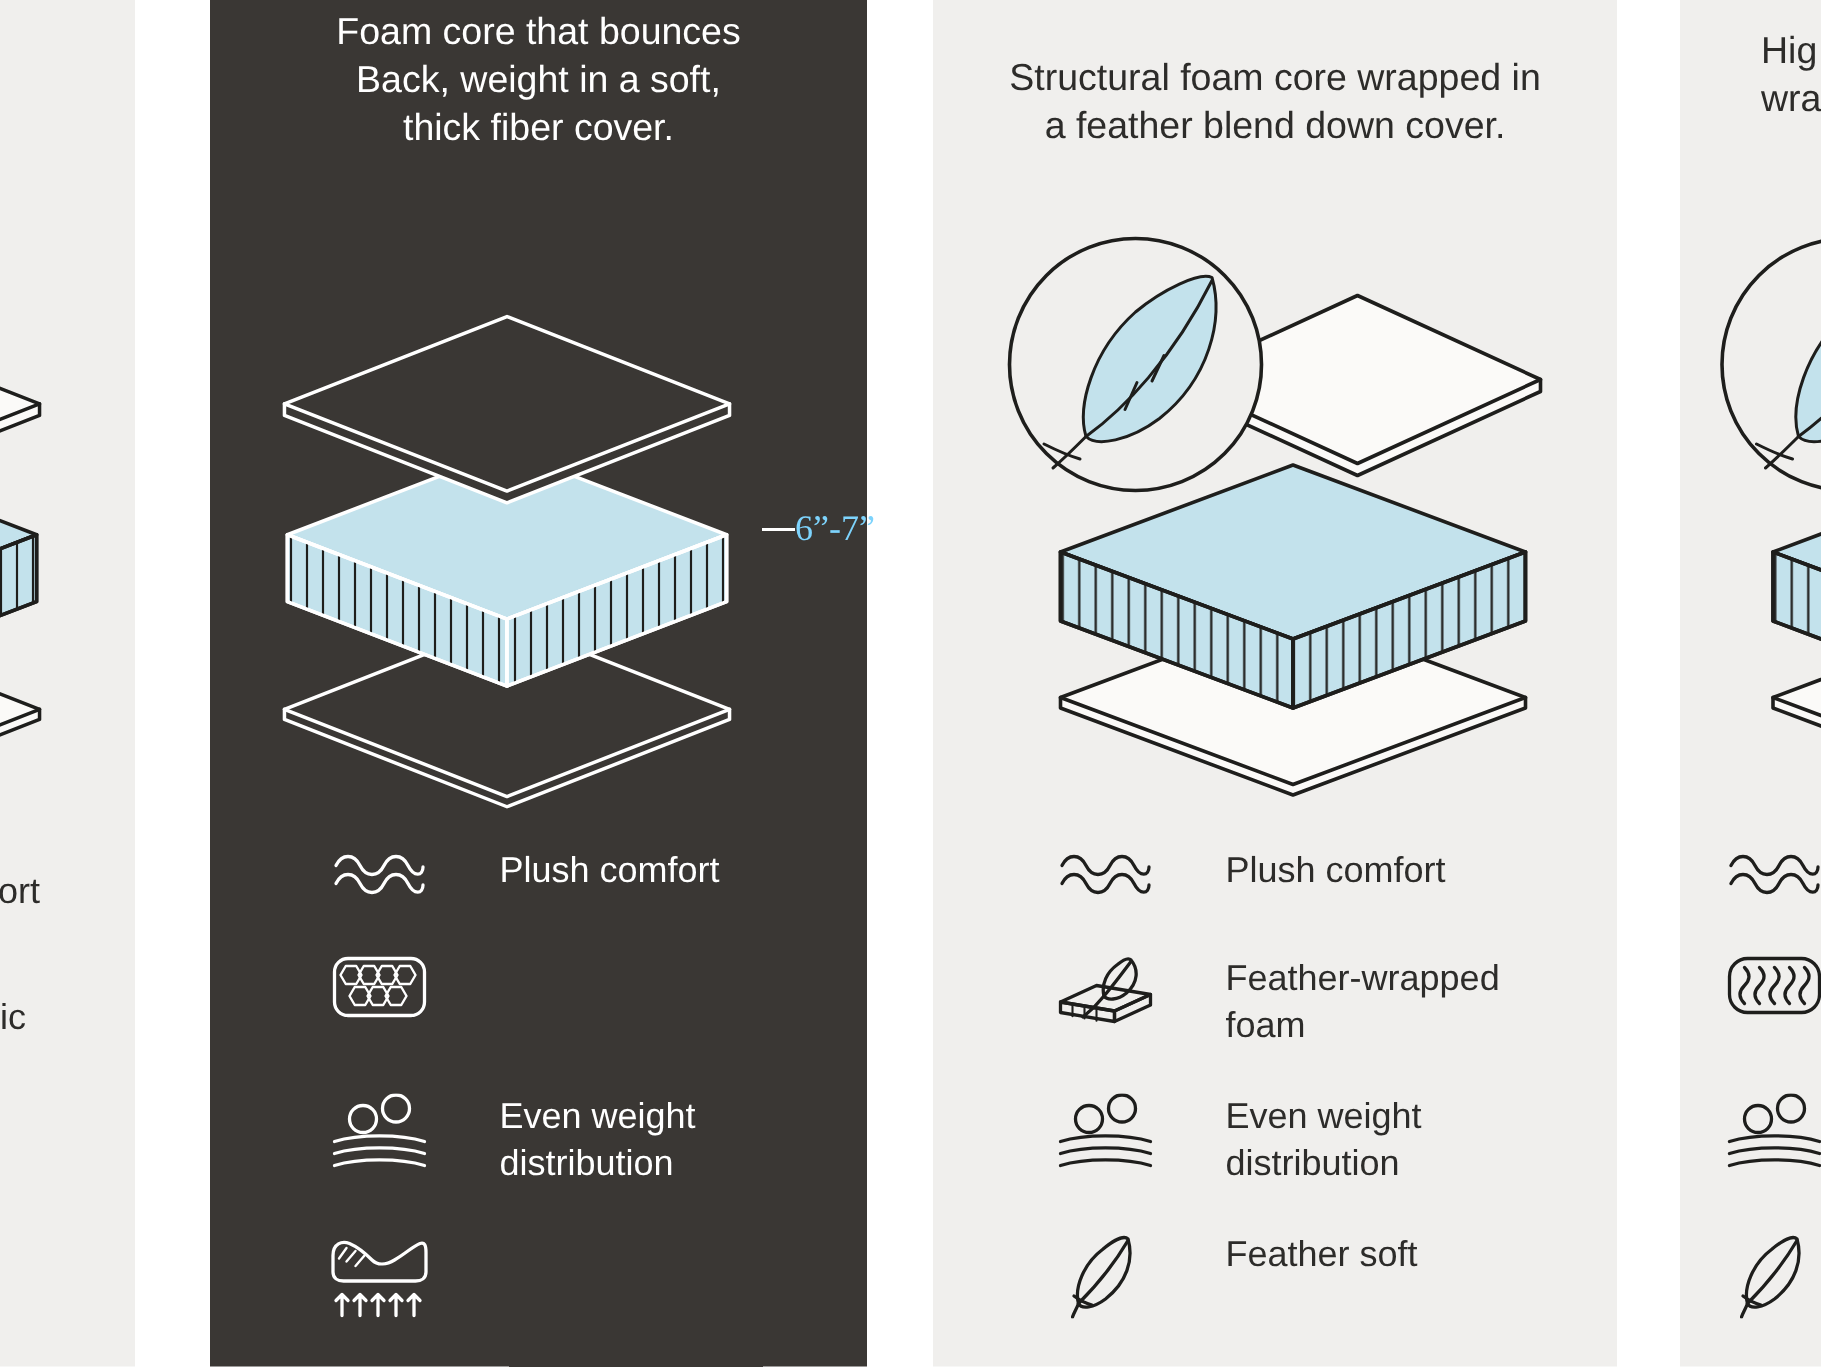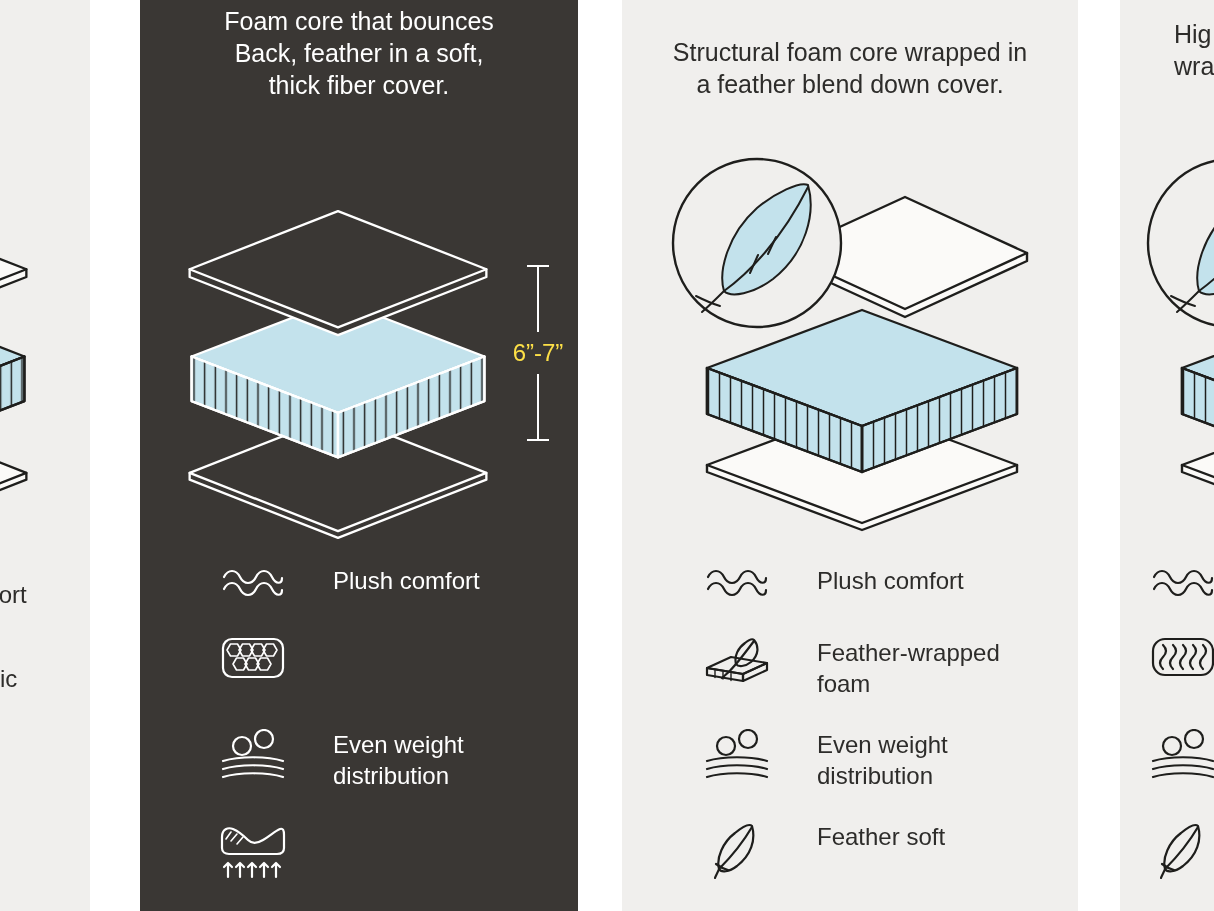--- a/index.html
+++ b/index.html
@@ -40,21 +40,21 @@
   .nf{fill:none;}
   .foam{fill:#c3e2ec;}
   .featherfill{fill:#c3e2ec;}
   .dark .layer-fill{fill:#3a3734;}
   .light .layer-fill{fill:#fbfaf8;}
   .light .circle-fill{fill:#f0efed;}
 
   
   .dimension{
     position:absolute;left:368px;top:285px;height:176px;width:60px;
-    display:flex;flex-direction:column;align-items:center;color:#fde047;
+    display:flex;flex-direction:row;align-items:center;color:#7dd3fc;font-family:Liberation Serif, serif;
   }
   .dim-cap{width:22px;height:2px;background:#ffffff;flex:0 0 auto;}
   .dim-line{width:2px;flex:1 1 auto;background:#ffffff;}
   .dim-label{font-size:24px;padding:7px 0;white-space:nowrap;}
 
   
   .features{position:absolute;top:585px;}
   .card-foam .features{left:70px;}
   .card-feather .features{left:72px;}
   .card-right .features{left:20px;}
@@ -101,21 +101,21 @@
         <path class="ol nf" d="M12,66 L165,126 L318,66"></path>
       </g>
     </svg>
     <div class="fragment frag-1">fort</div>
     <div class="fragment frag-2">ric</div>
   </section>
 
   <section class="card dark card-foam">
     <div class="desc">
       <div>Foam core that bounces</div>
-      <div>Back, feather in a soft,</div>
+      <div>Back, weight in a soft,</div>
       <div>thick fiber cover.</div>
     </div>
 
     <svg class="diagram" width="320" height="335" viewBox="0 0 330 345">
       <defs>
         <pattern id="hatch2" width="11" height="8" patternUnits="userSpaceOnUse">
           <line x1="5.5" y1="0" x2="5.5" y2="8" stroke="#1e1e1c" stroke-width="1.5"></line>
         </pattern>
       </defs>
       <g>

